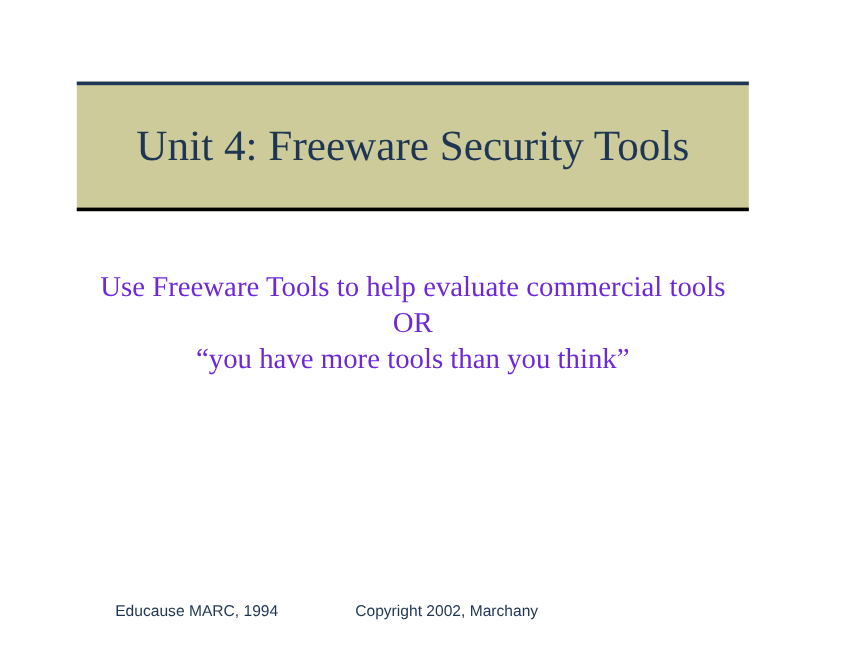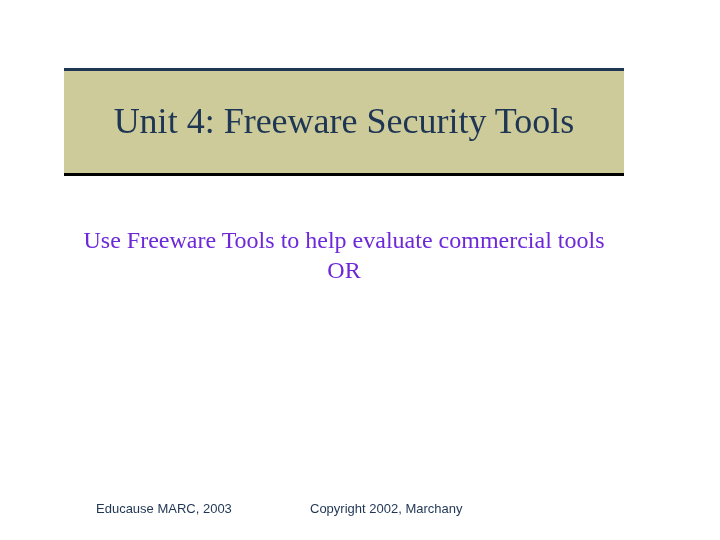--- a/index.html
+++ b/index.html
@@ -61,34 +61,34 @@
   .footer .left {
     position: absolute;
     left: 0;
     bottom: 0;
   }
   .footer .center {
     position: absolute;
     left: 200px;
     bottom: 0;
     text-align: left;
-    margin-left: 14px;
   }
 </style>
 </head>
 <body>
 
 <div class="slide">
 
   <div class="title-band">
     <div class="title-text">Unit 4: Freeware Security Tools</div>
   </div>
 
   <div class="subtitle-block">
     <div>Use Freeware Tools to help evaluate commercial tools OR</div>
+    <div>“you have more tools than you think”</div>
   </div>
 
   <div class="footer">
-    <div class="left">Educause MARC, 2003</div>
+    <div class="left">Educause MARC, 1994</div>
     <div class="center">Copyright 2002, Marchany</div>
   </div>
 
 </div>
 
 </body></html>

